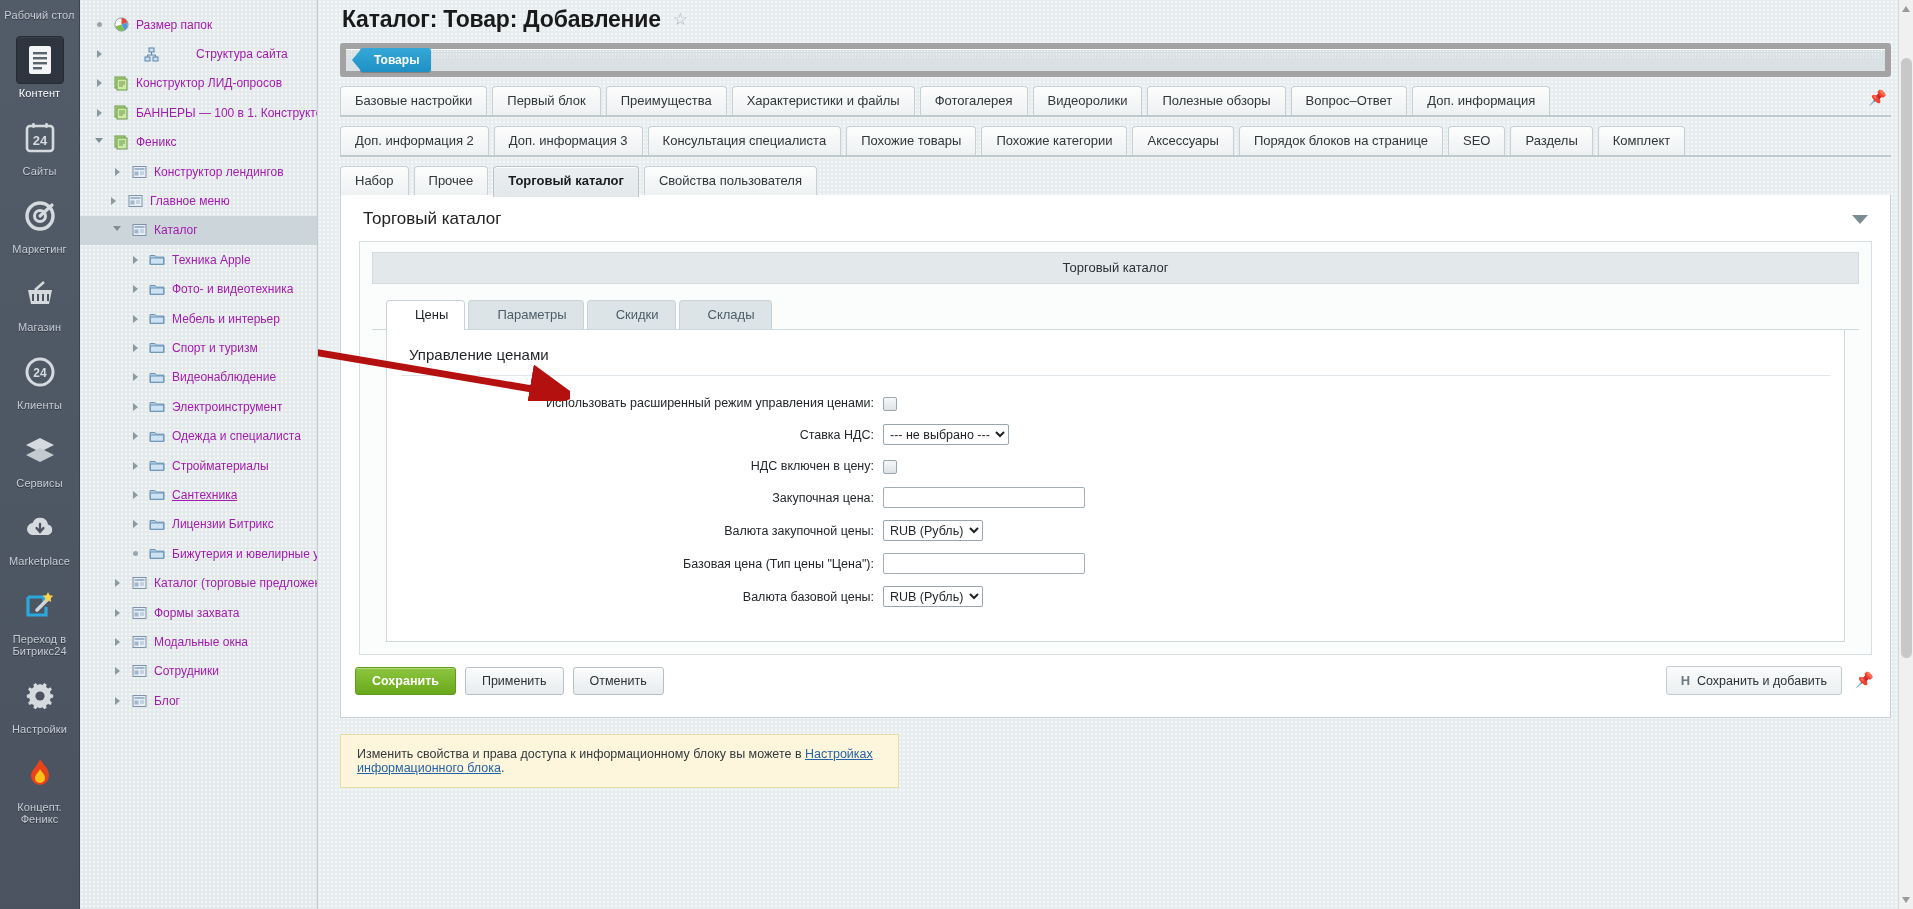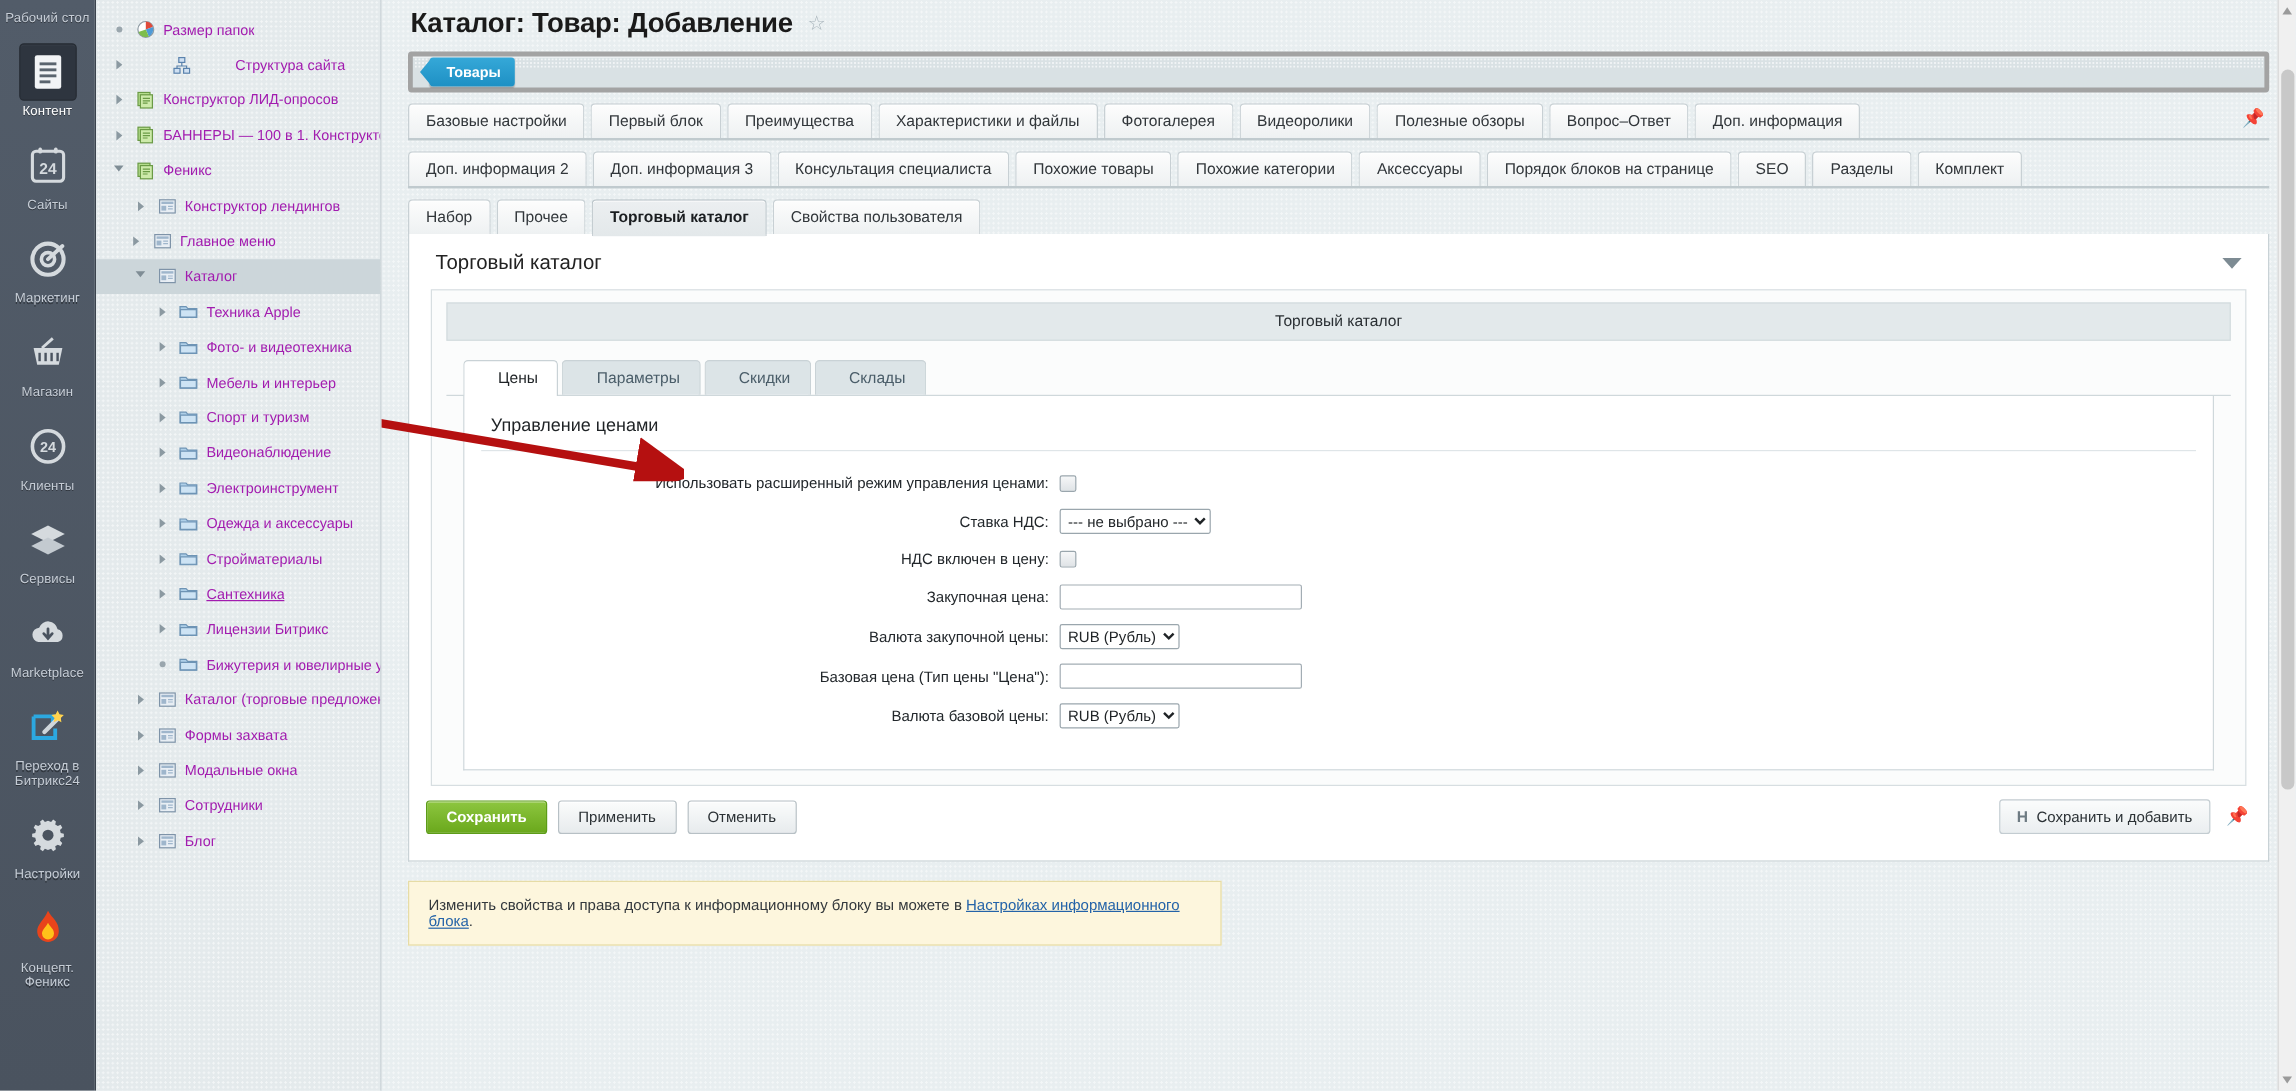--- a/index.html
+++ b/index.html
@@ -108,21 +108,21 @@
     letter-spacing: -.2px;
   }
   .star {
     margin-left: 12px; font-size: 17px; color: #a8b4bb; cursor: pointer;
     line-height: 1;
   }
 
   
   .crumb-bar {
     height: 34px; background: #d9e1e4;
-    border: 4px solid #a3a3a3; border-radius: 3px;
+    border: 6px solid #a3a3a3; border-radius: 3px;
     display: flex; align-items: center; padding: 0 6px;
     position: relative;
     box-shadow: inset 0 1px 0 #fff;
   }
   .crumb-bar::before{
     content:""; position:absolute; left:1px; right:1px; top:1px; height:9px;
     background-image: radial-gradient(rgba(255,255,255,.65) 1px, transparent 1px);
     background-size: 3px 3px;
   }
   .crumb {
@@ -278,21 +278,21 @@
     padding: 6px 14px; font-size: 12.5px; color: #2b3135; cursor: pointer;
   }
   .plus { color: #6e7b83; font-weight: bold; margin-right: 7px; font-size: 13px; }
   .pin2 { position: absolute; right: 16px; top: 16px; color: #7e8c94; font-size: 15px; cursor: pointer; }
 
   
   .note {
     margin: 16px 0 0 0;
     background: #fdf6dd; border: 1px solid #e6dca6;
     padding: 12px 16px; font-size: 12.5px; color: #33383c;
-    width: 678px;
+    width: 559px;
   }
   .note a { color: #2463a8; text-decoration: underline; }
 
   
   .annot { position: absolute; left: 0; top: 0; pointer-events: none; z-index: 40; }
 
   
   .vscroll {
     position: absolute; right: 0; top: 0; width: 15px; height: 909px;
     background: #f0f0f0; border-left: 1px solid #d8d8d8; z-index: 30;
@@ -613,21 +613,21 @@
       <div class="tnode" style="padding-left: 44px;">
         <div class="tw">
           <span class="arrow"></span>
         </div>
         <div class="ticon">
           <svg width="16" height="13" viewBox="0 0 16 13">
             <path d="M1 2.5 h5 l1.4 1.6 h7.6 v7.4 h-14 z" fill="#aecfe8" stroke="#6e94b5"></path>
             <path d="M1.4 5 h13.2 v6.2 h-13.2 z" fill="#cde3f4" stroke="#6e94b5"></path>
           </svg>
         </div>
-        <div class="tlabel">Одежда и аксессуары</div>
+        <div class="tlabel">Одежда и специалиста</div>
       </div>
       <div class="tnode" style="padding-left: 44px;">
         <div class="tw">
           <span class="arrow"></span>
         </div>
         <div class="ticon">
           <svg width="16" height="13" viewBox="0 0 16 13">
             <path d="M1 2.5 h5 l1.4 1.6 h7.6 v7.4 h-14 z" fill="#aecfe8" stroke="#6e94b5"></path>
             <path d="M1.4 5 h13.2 v6.2 h-13.2 z" fill="#cde3f4" stroke="#6e94b5"></path>
           </svg>

